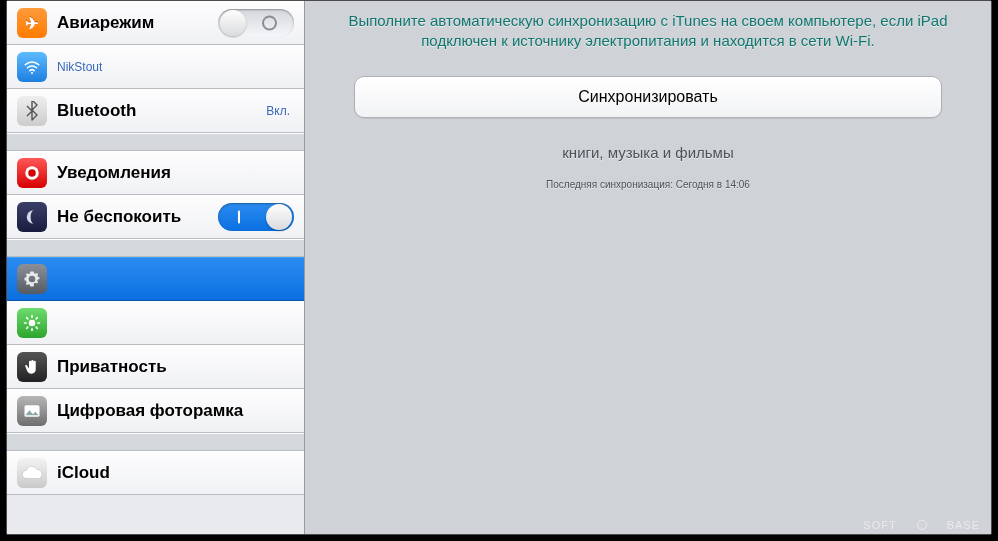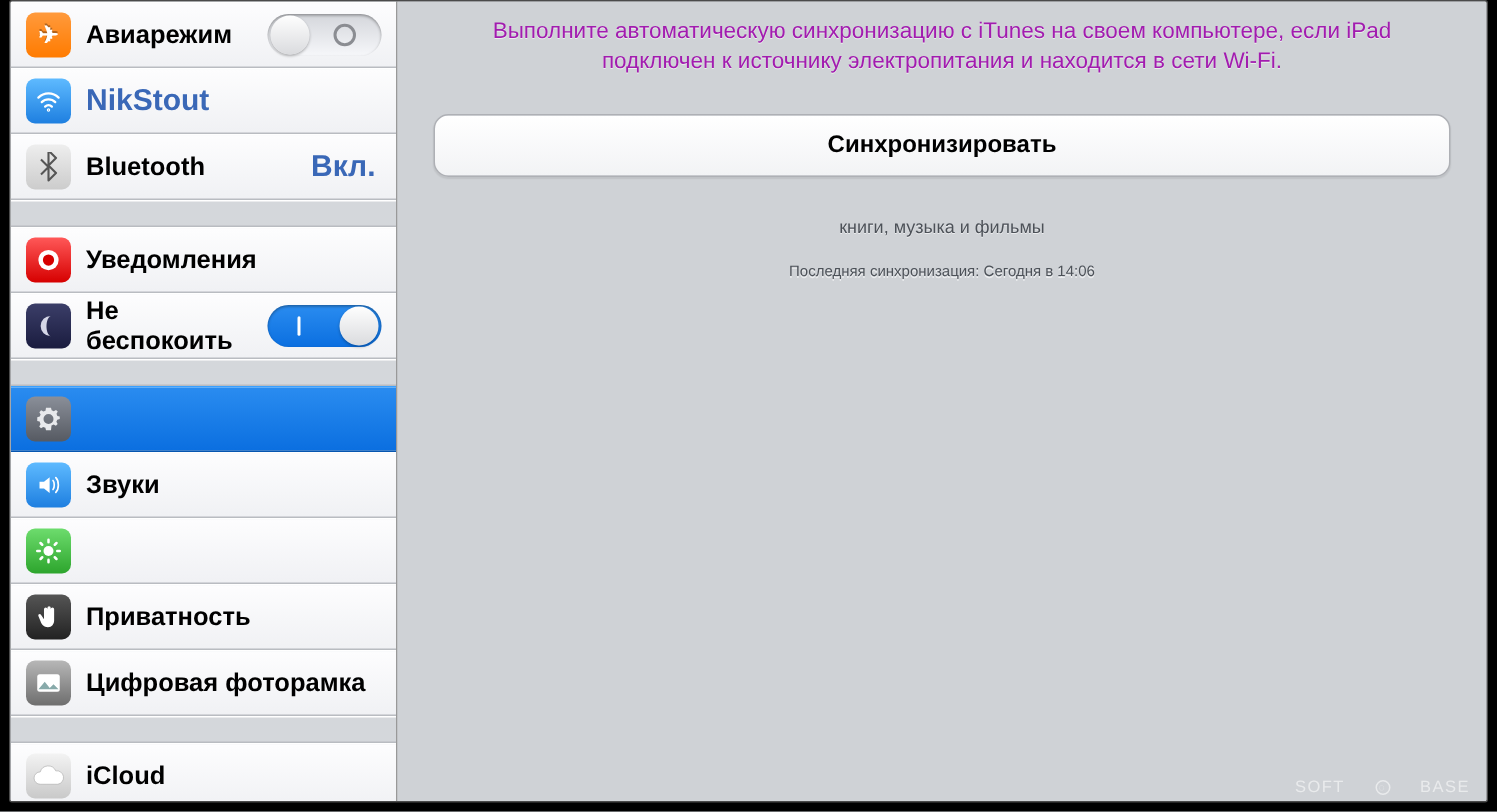--- a/index.html
+++ b/index.html
@@ -65,22 +65,22 @@
     justify-content: center;
     font-size: 16px;
     color: #fff;
     text-shadow: 0 -1px 0 rgba(0,0,0,.3);
   }
   .sidebar-item .label {
     flex: 1;
   }
   .sidebar-item .value {
     color: #3a68b7;
-    font-weight: bold;
-    font-size: 20px;
+    font-weight: normal;
+    font-size: 12px;
     margin-right: 4px;
     text-align: center;
   }
   .sidebar-group-gap {
     height: 18px;
     background: #d4d7db;
     border-bottom: 1px solid #b9bcc1;
     border-top: 1px solid #fff;
   }
   
@@ -164,45 +164,45 @@
     padding: 10px 24px 0;
     color: #4c5158;
     display: flex;
     flex-direction: column;
     align-items: center;
   }
   .description {
     text-align: center;
     font-size: 15px;
     line-height: 1.35;
-    color: #a21caf;
+    color: #0f766e;
     text-shadow: 0 1px 0 rgba(255,255,255,.6);
     max-width: 620px;
     margin-top: 0px;
   }
   .sync-button {
     margin-top: 24px;
-    width: 678px;
+    width: 588px;
     height: 42px;
     border-radius: 10px;
     background: linear-gradient(#ffffff,#f2f3f5);
     border: 1px solid #aeb0b5;
     box-shadow: 0 1px 1px rgba(0,0,0,.08);
     display: flex;
     align-items: center;
     justify-content: center;
     font-size: 16px;
-    font-weight: bold;
+    font-weight: normal;
     color: #000;
     cursor: pointer;
   }
   .content-types {
     margin-top: 26px;
     text-align: center;
-    font-size: 12px;
+    font-size: 15px;
     color: #4c5158;
     text-shadow: 0 1px 0 rgba(255,255,255,.6);
   }
   .last-sync {
     margin-top: 18px;
     text-align: center;
     font-size: 10px;
     color: #4c5158;
     text-shadow: 0 1px 0 rgba(255,255,255,.6);
   }
@@ -291,29 +291,20 @@
     <div class="sidebar-group-gap"></div>
 
     <div class="sidebar-item selected">
       <span class="icon icon-general">
         <svg width="20" height="20" viewBox="0 0 24 24">
             <path d="M12 8a4 4 0 100 8 4 4 0 000-8zm9 4l-2 .5-.7 1.7 1 1.8-1.4 1.4-1.8-1-1.7.7L14 21h-4l-.5-2-1.7-.7-1.8 1L4.6 18l1-1.8L4.9 14 3 13.5v-3L5 10l.7-1.7-1-1.8L6.1 5l1.8 1L9.6 5.3 10 3h4l.5 2 1.7.7 1.8-1L19.4 6l-1 1.8.7 1.7L21 10v3z" fill="#e8e9ec"></path>
           </svg>
       </span>
     </div>
 
-    <div class="sidebar-item">
-      <span class="icon icon-sounds">
-        <svg width="18" height="18" viewBox="0 0 24 24">
-            <path d="M4 9v6h4l5 4V5L8 9H4z" fill="#fff"></path>
-            <path d="M16 8c1.5 1.5 1.5 6.5 0 8M18.5 5.5c3 3 3 10 0 13" stroke="#fff" stroke-width="1.5" fill="none" stroke-linecap="round"></path>
-          </svg>
-      </span>
-      <span class="label">Звуки</span>
-    </div>
 
     <div class="sidebar-item">
       <span class="icon icon-brightness">
         <svg width="20" height="20" viewBox="0 0 24 24">
             <circle cx="12" cy="12" r="4" fill="#fff"></circle>
             <g stroke="#fff" stroke-width="2" stroke-linecap="round">
               <path d="M12 3v2M12 19v2M3 12h2M19 12h2M5.6 5.6l1.4 1.4M17 17l1.4 1.4M17 7l1.4-1.4M5.6 18.4L7 17"></path>
             </g>
           </svg>
       </span>

